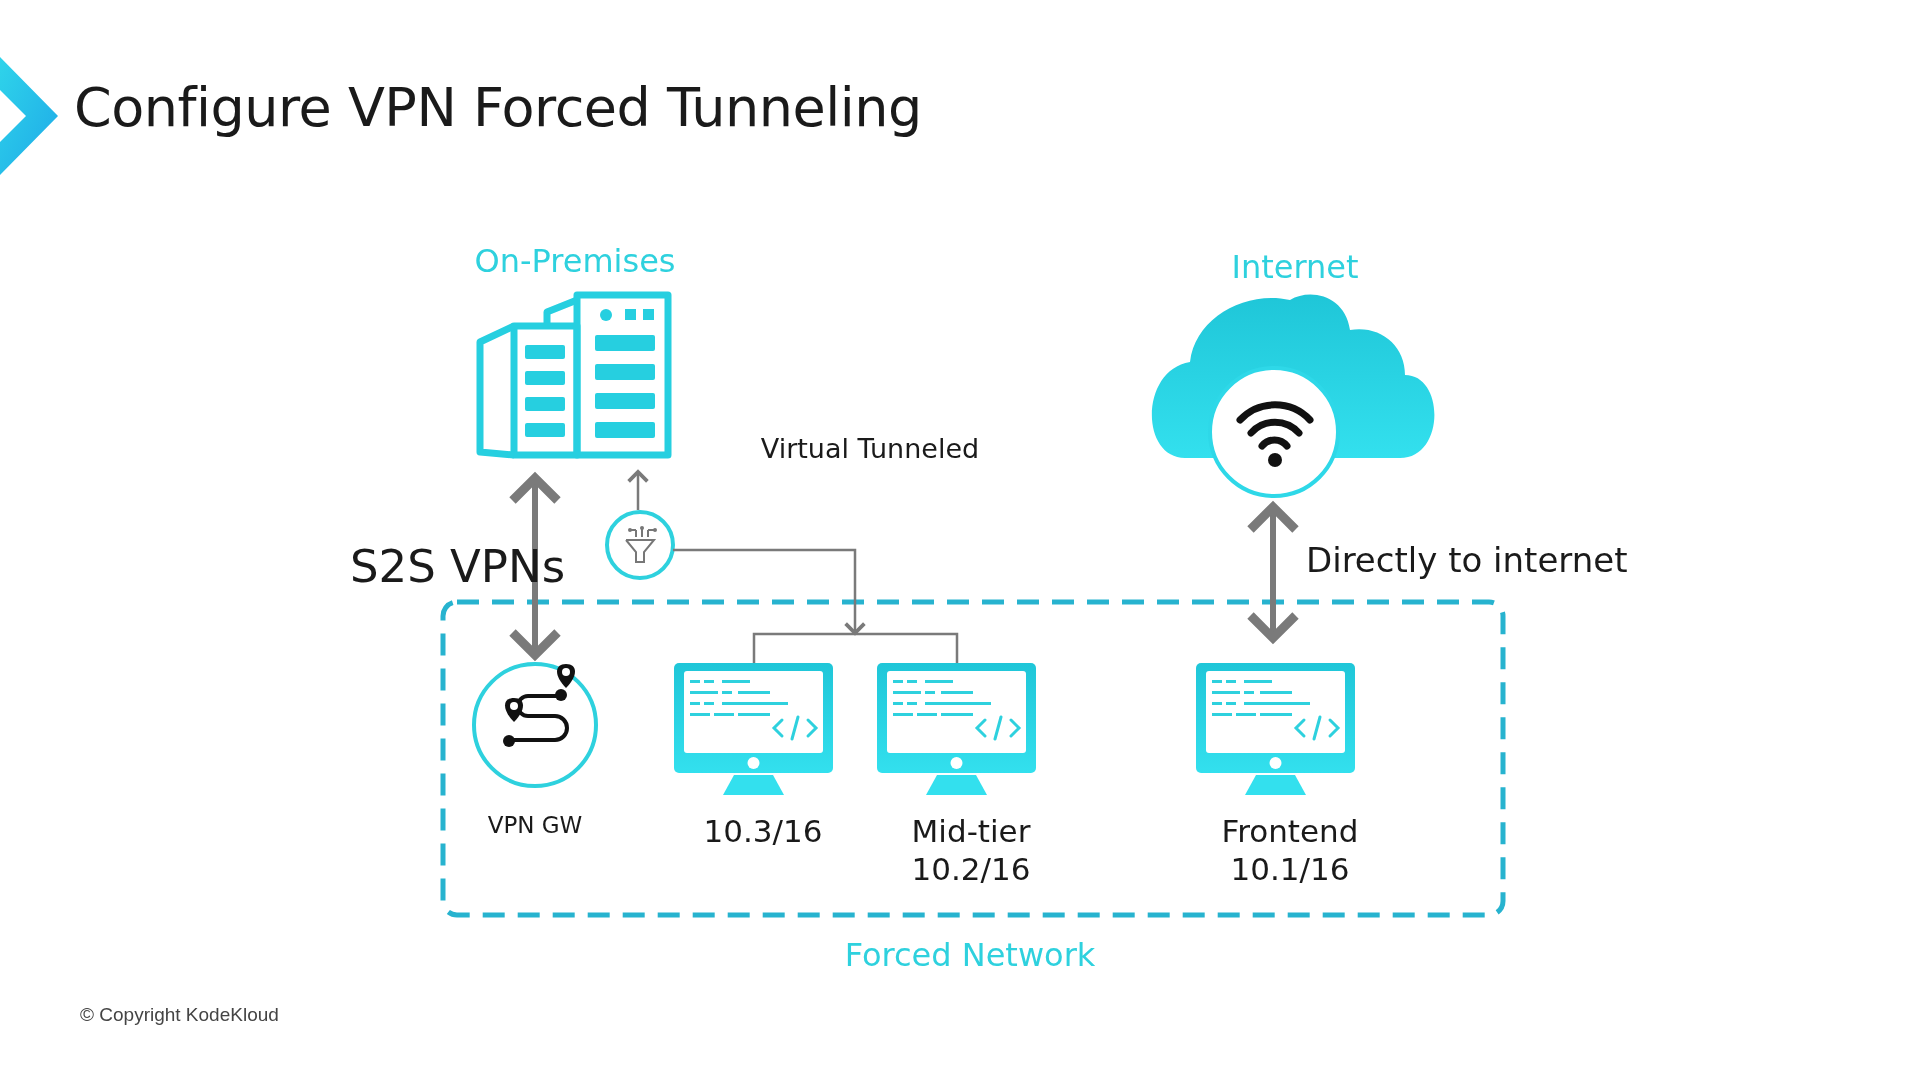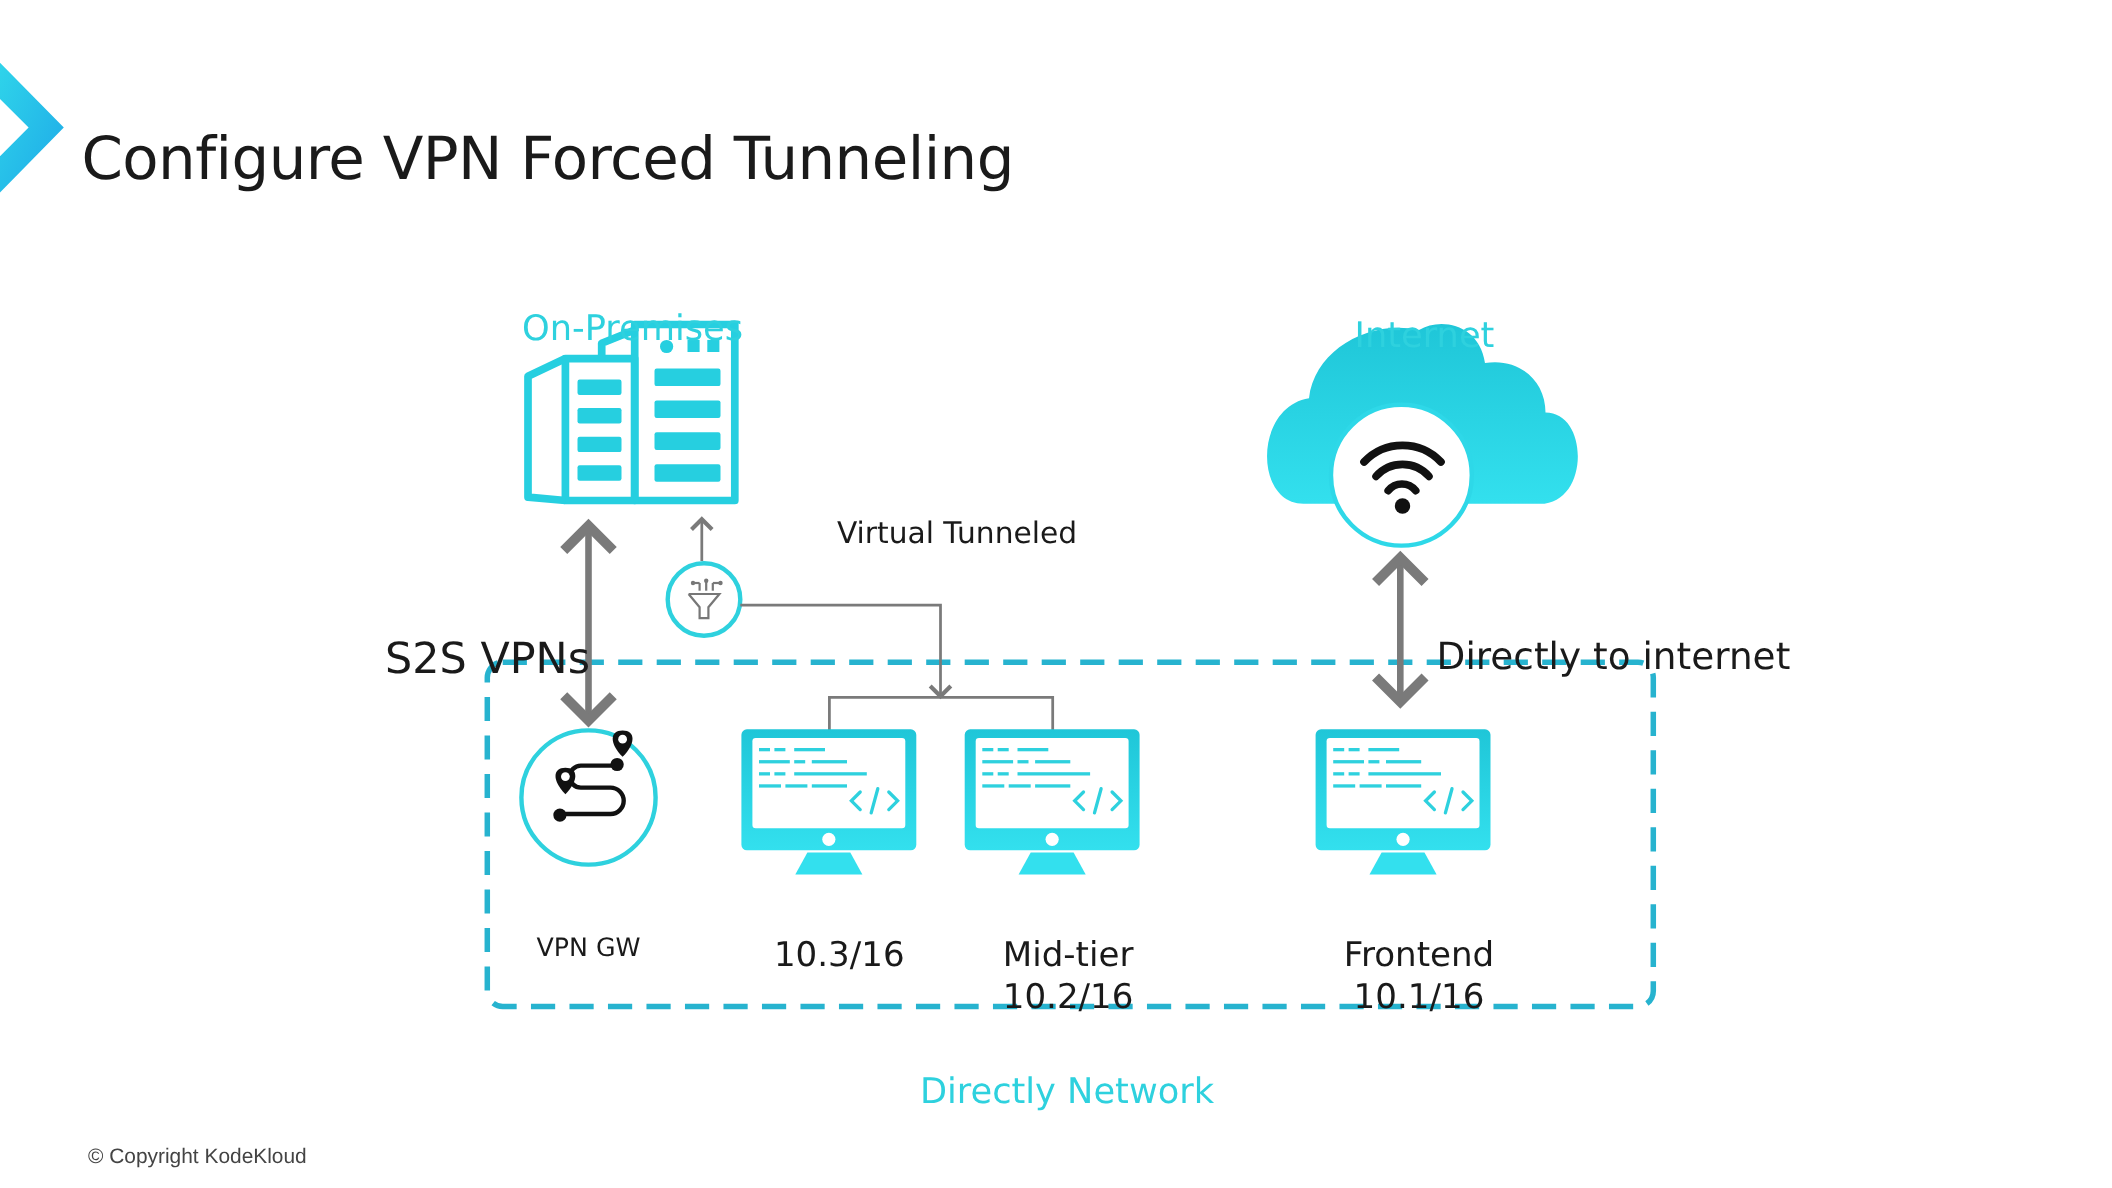--- a/index.html
+++ b/index.html
@@ -1,27 +1,27 @@
 <!DOCTYPE html>
 <html><head>
 <meta charset="utf-8">
 <style>
   html, body { margin: 0; padding: 0; background: #ffffff; }
   body { width: 1920px; height: 1080px; position: relative; overflow: hidden;
          font-family: "DejaVu Sans", sans-serif; }
-  .abs { position: absolute; margin-top: 37px; }
+  .abs { position: absolute; }
   #title { left: 74px; top: 76px; font-size: 54px; color: #1a1a1a; letter-spacing: -0.5px;
            font-family: "DejaVu Sans", sans-serif; white-space: nowrap; }
   .cyan-label { color: #2ed1de; font-size: 32px; white-space: nowrap; text-align: center; }
   .black-label { color: #1a1a1a; white-space: nowrap; text-align: center; }
   #lbl-onprem { left: 440px; top: 242px; width: 270px; }
   #lbl-internet { left: 1160px; top: 248px; width: 270px; }
   #lbl-vnet { left: 830px; top: 936px; width: 280px; }
   #lbl-forced { left: 720px; top: 431px; width: 300px; font-size: 27px; line-height: 35px; }
-  #lbl-s2s { left: 350px; top: 540px; font-size: 39px; text-align: left; }
+  #lbl-s2s { left: 350px; top: 540px; font-size: 45px; text-align: left; }
   #lbl-direct { left: 1306px; top: 540px; font-size: 34px; text-align: left; }
   #lbl-vpngw { left: 470px; top: 812px; width: 130px; font-size: 23px; }
   .node-label { font-size: 31px; line-height: 38px; width: 220px; }
   #lbl-backend { left: 653px; top: 812px; }
   #lbl-midtier { left: 861px; top: 812px; }
   #lbl-frontend { left: 1180px; top: 812px; }
   #copyright { left: 80px; top: 1004px; font-size: 19px; color: #444;
                font-family: "Liberation Sans", sans-serif; white-space: nowrap; }
   svg#diagram { position: absolute; left: 0; top: 0; }
 </style>
@@ -174,21 +174,21 @@
         <rect x="1236" y="713" width="20" height="3" fill="#2ed1de"></rect>
         <rect x="1260" y="713" width="32" height="3" fill="#2ed1de"></rect>
         <path d="M1304,720 L1296,728 L1304,736 M1314,739 L1320,717 M1330,720 L1338,728 L1330,736" fill="none" stroke="#2ed1de" stroke-width="3" stroke-linecap="round"></path>
       </g>
     </g>
 </svg>
 
 <div id="title" class="abs">Configure VPN Forced Tunneling</div>
 <div id="lbl-onprem" class="abs cyan-label">On-Premises</div>
 <div id="lbl-internet" class="abs cyan-label">Internet</div>
-<div id="lbl-vnet" class="abs cyan-label">Directly Network</div>
+<div id="lbl-vnet" class="abs cyan-label">Forced Network</div>
 <div id="lbl-forced" class="abs black-label">
   <div>Virtual Tunneled</div>
 </div>
 <div id="lbl-s2s" class="abs black-label">S2S VPNs</div>
 <div id="lbl-direct" class="abs black-label">Directly to internet</div>
 <div id="lbl-vpngw" class="abs black-label">VPN GW</div>
 
 <div id="lbl-backend" class="abs black-label node-label">
   <div>10.3/16</div>
 </div>

